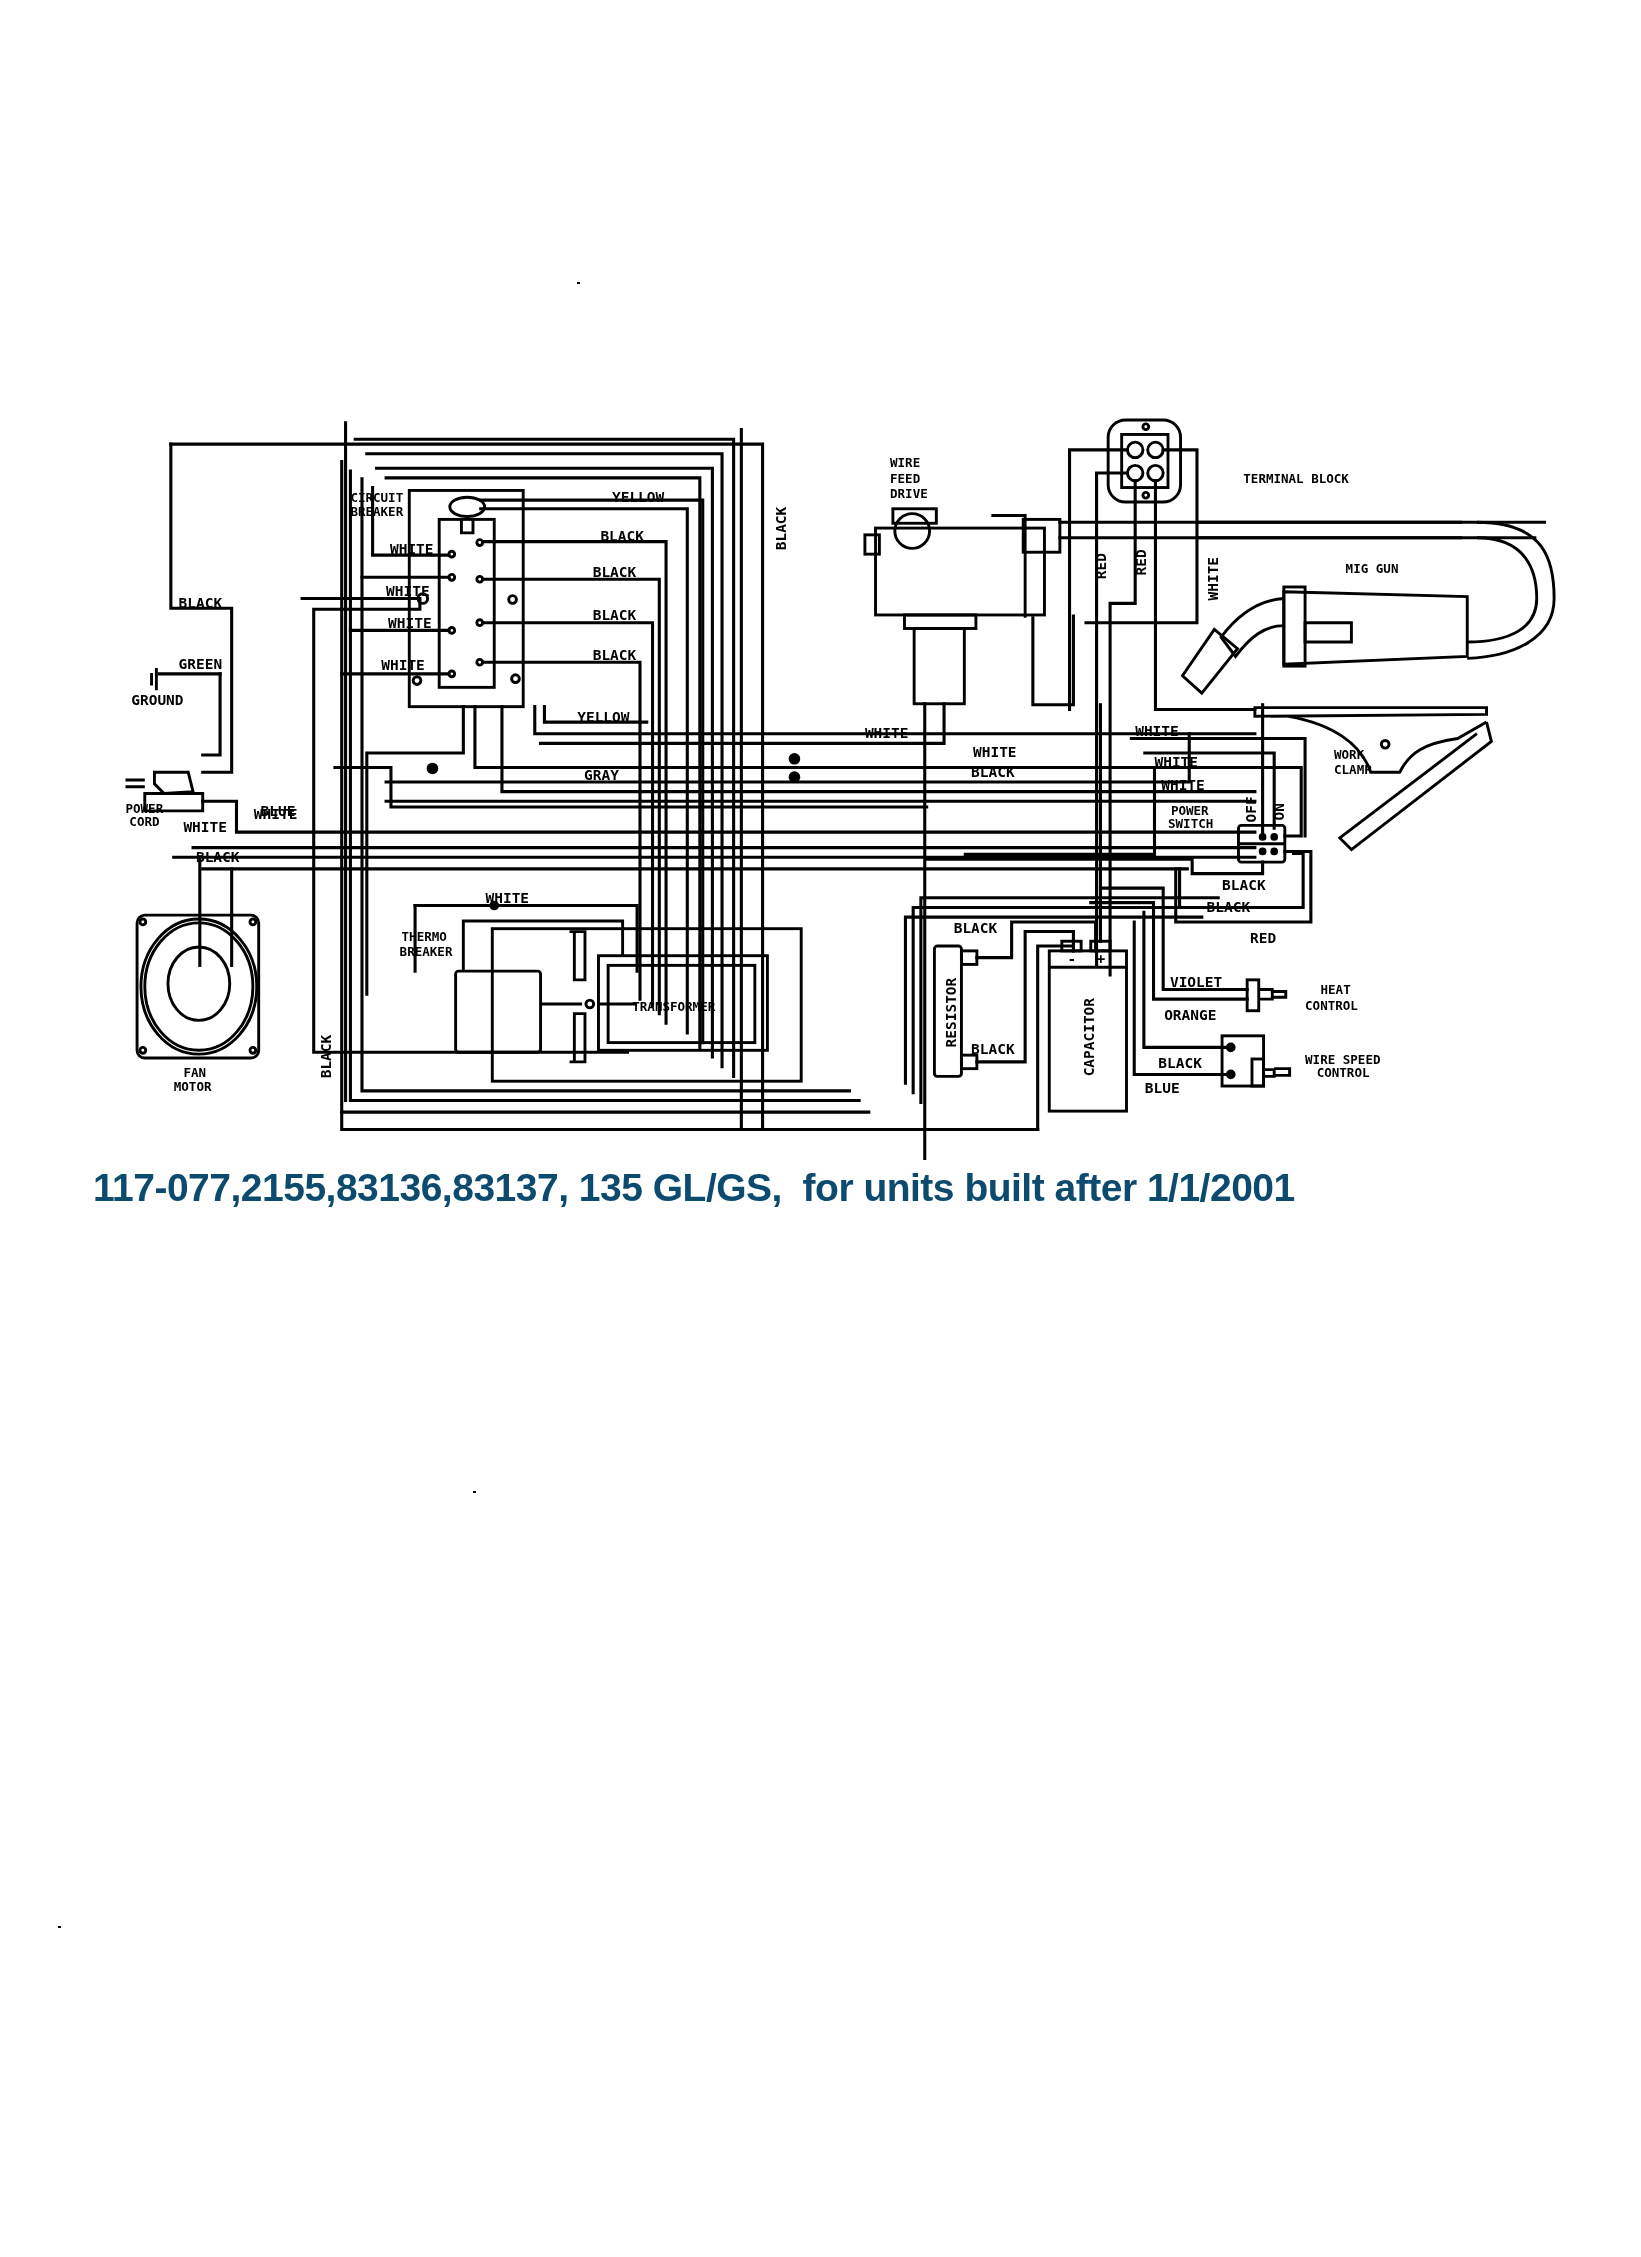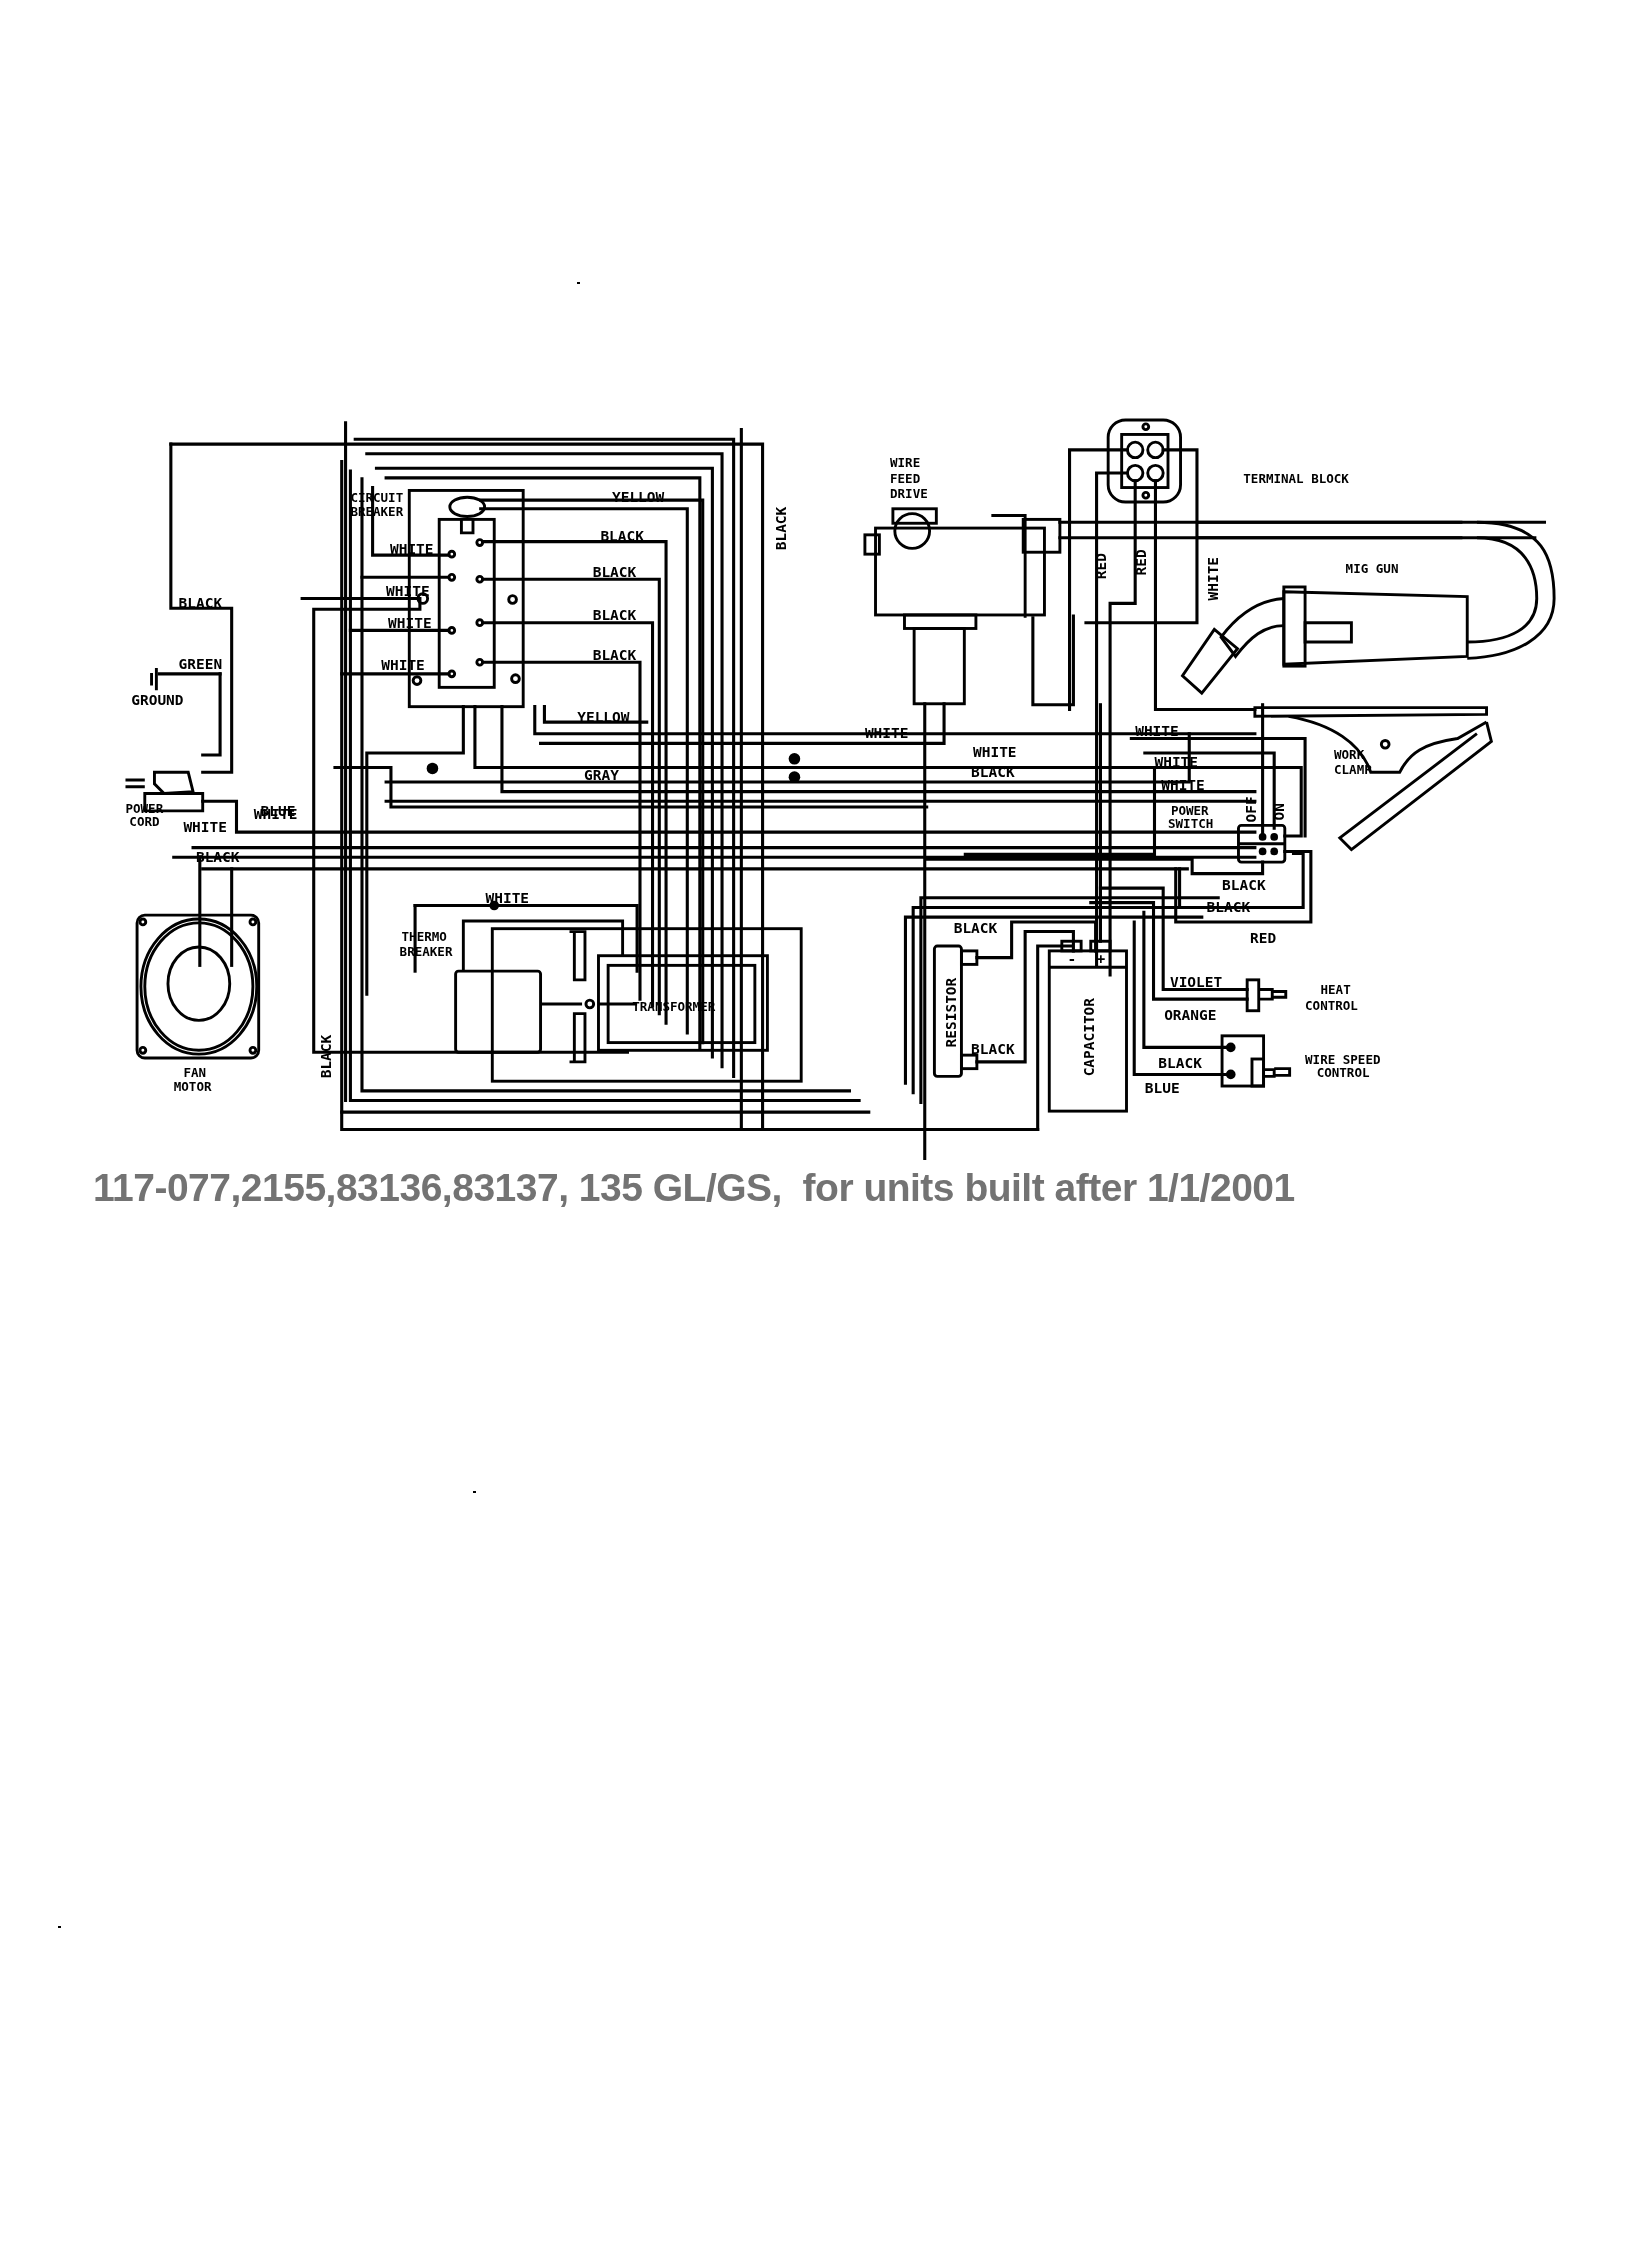--- a/index.html
+++ b/index.html
@@ -6,21 +6,21 @@
   body { width:1641px; height:2257px; position:relative; overflow:hidden; }
   #diagram { position:absolute; left:0; top:0; width:1641px; height:2257px; }
   .w { fill:none; stroke:#000; stroke-width:3.2; stroke-linecap:square; }
   .c { fill:none; stroke:#000; stroke-width:3; }
   .dot { fill:#000; }
   .lbl { font-family:"DejaVu Sans Mono", monospace; font-size:15px; fill:#000; font-weight:bold; }
   .lbl-sm { font-family:"DejaVu Sans Mono", monospace; font-size:13px; fill:#000; font-weight:bold; }
   .caption {
     position:absolute; left:93px; top:1166px; width:1506px;
     font-family:"Liberation Sans", sans-serif; font-weight:bold; font-size:39px;
-    color:#737373; white-space:pre; letter-spacing:-0.5px;
+    color:#0c4a6e; white-space:pre; letter-spacing:-0.5px;
   }
   .speck { position:absolute; width:2.9px; height:1.9px; background:#000; }
 </style>
 </head>
 <body>
 
 <svg id="diagram" viewBox="0 0 1700 2338" xmlns="http://www.w3.org/2000/svg">
 
   <g>
     <path class="w" d="M177 460 H790 V1170"></path>

